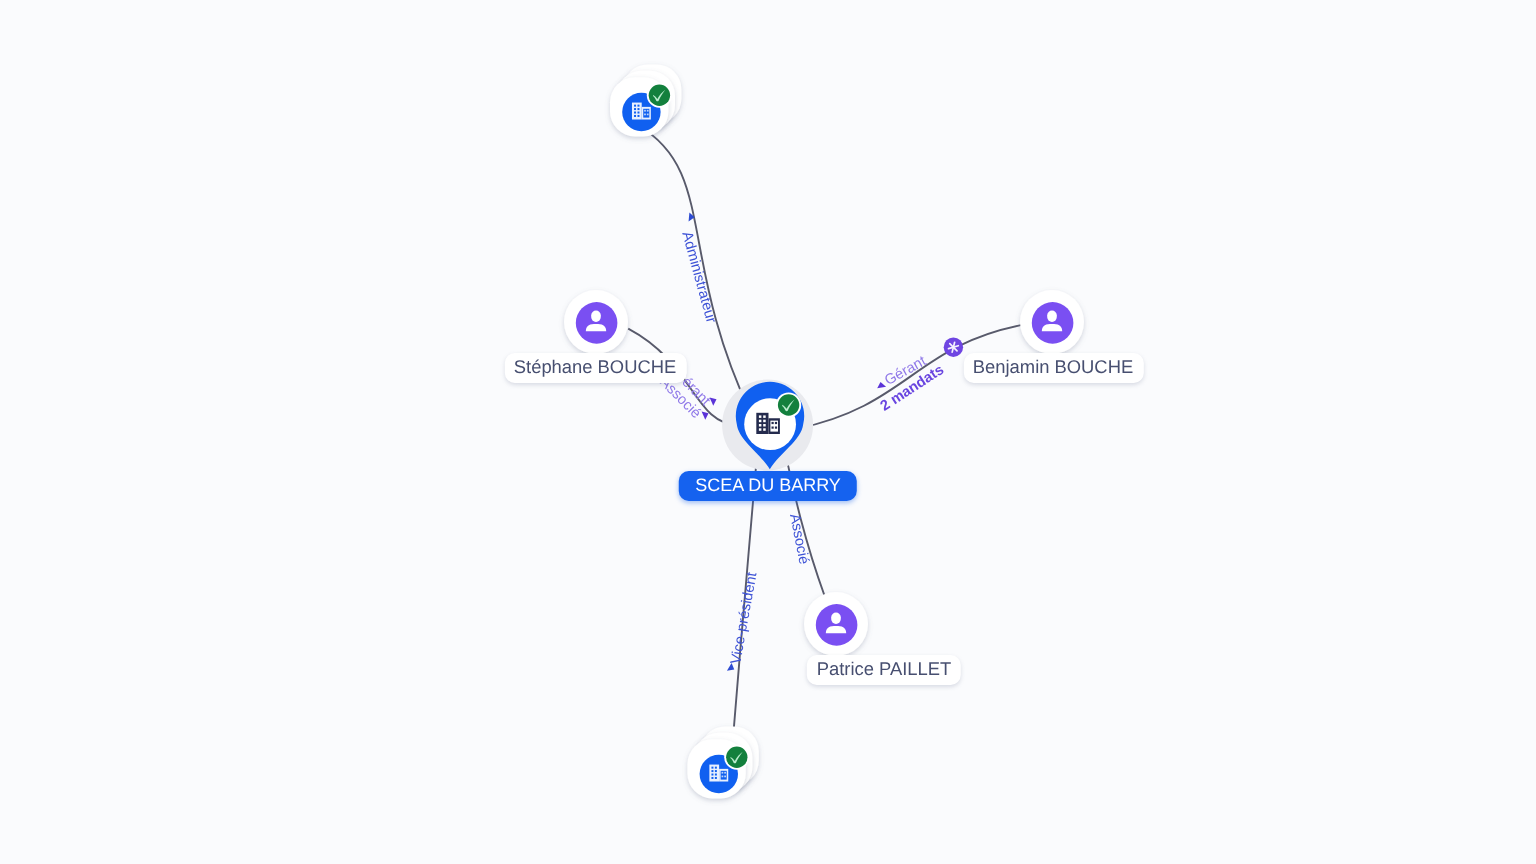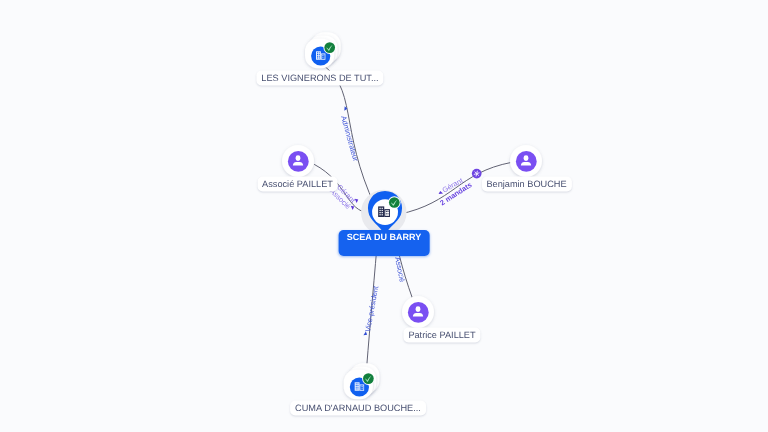--- a/index.html
+++ b/index.html
@@ -4,22 +4,22 @@
 <style>
   html,body{margin:0;padding:0;}
   body{width:768px;height:432px;overflow:hidden;background:#fafbfd;
        font-family:"Liberation Sans",sans-serif;-webkit-font-smoothing:antialiased;text-rendering:geometricPrecision;}
   #stage{position:relative;width:768px;height:432px;background:#fafbfd;}
   #gsvg{position:absolute;left:0;top:0;}
   .nlabel{position:absolute;transform:translate(-50%,-50%);
           background:#ffffff;color:#474f70;font-size:9.2px;line-height:15px;height:15px;
           padding:0 5.0px;border-radius:5px;white-space:nowrap;
           box-shadow:0 1px 2px rgba(100,110,140,.22);}
-  .nlabel.main{background:#1562ef;color:#ffffff;border-radius:5px;height:26px;line-height:15px;
-               padding:0 8.2px;font-size:9.0px;box-shadow:0 1px 2.5px rgba(21,95,232,.40);font-weight:bold;}
+  .nlabel.main{background:#1562ef;color:#ffffff;border-radius:5px;height:15px;line-height:15px;
+               padding:0 8.2px;font-size:9.0px;box-shadow:0 1px 2.5px rgba(21,95,232,.40);}
   .elabel{position:absolute;font-size:7.3px;line-height:8px;white-space:nowrap;
           transform-origin:0 50%;}
   .elabel.p{color:#3d52d6;}
   .elabel.s{color:#8f78e8;}
   .elabel.sb{color:#6945e0;font-weight:bold;}
 </style>
 </head>
 <body>
 
 <div id="stage">
@@ -166,19 +166,17 @@
 </svg>
 
 <div class="elabel p" style="left:342.6px;top:112.4px;transform:rotate(74.5deg)">Administrateur</div>
 <div class="elabel s" style="left:337.6px;top:181.6px;transform:rotate(45deg)">Gérant</div>
 <div class="elabel s" style="left:331.4px;top:186.4px;transform:rotate(45deg)">Associé</div>
 <div class="elabel s" style="left:443.1px;top:187.4px;transform:rotate(-29deg)">Gérant</div>
 <div class="elabel sb" style="left:440.5px;top:200.4px;transform:rotate(-33deg)">2 mandats</div>
 <div class="elabel p" style="left:367.5px;top:328.3px;transform:rotate(-79.7deg)">Vice-président</div>
 <div class="elabel p" style="left:396.6px;top:252.8px;transform:rotate(79deg)">Associé</div>
 
-<div class="nlabel" style="left:320px;top:77.5px">LES VIGNERONS DE TUT...</div>
-<div class="nlabel" style="left:297.5px;top:183.5px">Associé PAILLET</div>
+<div class="nlabel" style="left:297.5px;top:183.5px">Stéphane BOUCHE</div>
 <div class="nlabel" style="left:526.5px;top:183.5px">Benjamin BOUCHE</div>
 <div class="nlabel main" style="left:384px;top:242.7px">SCEA DU BARRY</div>
 <div class="nlabel" style="left:442px;top:334.5px">Patrice PAILLET</div>
-<div class="nlabel" style="left:358px;top:407.5px">CUMA D'ARNAUD BOUCHE...</div>
 </div>
 
 </body></html>

